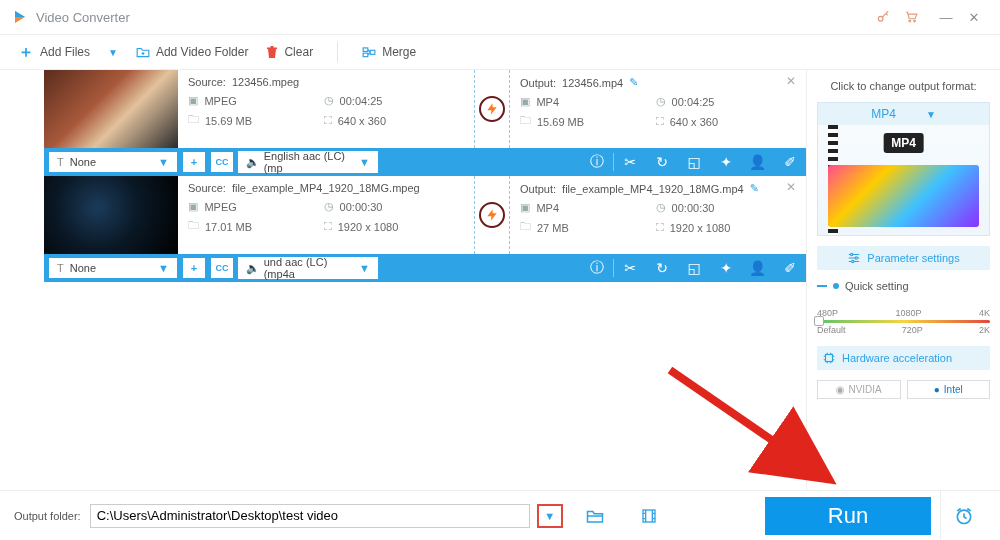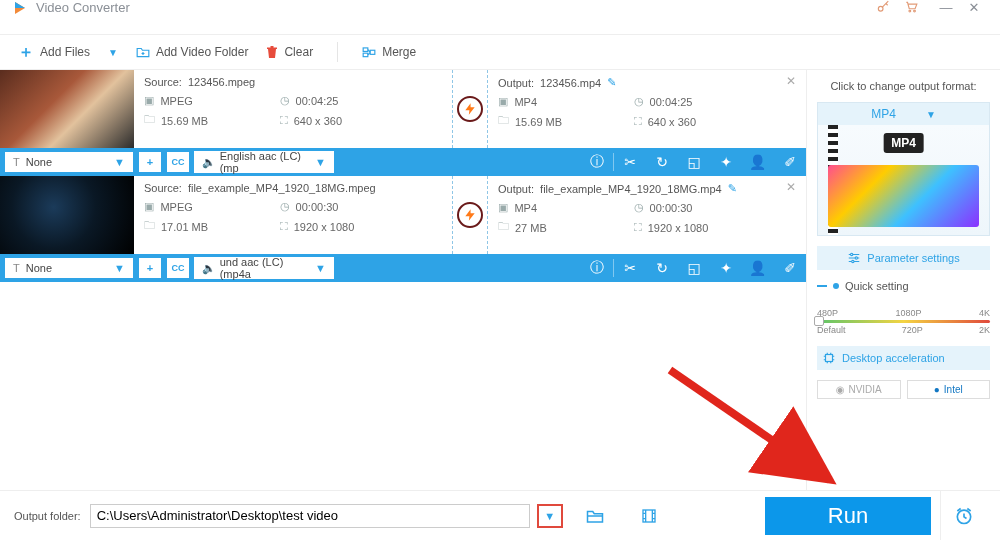--- a/index.html
+++ b/index.html
@@ -1,38 +1,38 @@
 <!DOCTYPE html>
 <html><head>
 <meta charset="utf-8">
 <style>
 * { margin: 0; padding: 0; box-sizing: border-box; font-family: "Segoe UI", Arial, sans-serif; }
 body { background: #fff; width: 1000px; height: 540px; overflow: hidden; position: relative; }
 .window { width: 100%; height: 100%; display: flex; flex-direction: column; box-shadow: 0 2px 12px rgba(0,0,0,0.15); }
 
 
-.titlebar { display: flex; align-items: flex-start; height: 34px; padding: 0 12px; color: #8a8f96; font-size: 13px; }
+.titlebar { display: flex; align-items: center; height: 34px; padding: 0 12px; color: #8a8f96; font-size: 13px; }
 .titlebar .logo { margin-right: 8px; }
 .titlebar .spacer { flex: 1; }
 .titlebar .tb-icon { color: #e29b77; margin-right: 14px; cursor: pointer; }
 .titlebar .win-btn { width: 28px; text-align: center; color: #8a8f96; cursor: pointer; font-size: 13px; }
 
 
 .toolbar { display: flex; align-items: center; height: 36px; padding: 0 18px; border-top: 1px solid #eee; border-bottom: 1px solid #eee; font-size: 12px; color: #555; gap: 18px; }
 .toolbar .tbtn { display: flex; align-items: center; gap: 6px; cursor: pointer; }
 .toolbar .drop-tri { color: #2ea3e6; font-size: 10px; cursor: pointer; }
 .toolbar .blue { color: #2ea3e6; font-weight: bold; }
 .toolbar .red { color: #e74c3c; }
 .toolbar .sep { width: 1px; height: 20px; background: #e5e5e5; margin: 0 6px; }
 
 
 .main { flex: 1; display: flex; overflow: hidden; }
 .list { flex: 1; display: flex; flex-direction: column; overflow-y: auto; }
 
-.file-row { display: flex; flex-direction: column; }
+.file-row { display: flex; flex-direction: column; margin-left: 44px; }
 .file-top { display: flex; position: relative; }
 .thumb { width: 134px; height: 78px; background: #111; }
 .thumb.one { background: linear-gradient(135deg,#5a2d1e 0%,#a8583a 40%,#e2c29d 60%,#2b2b2b 100%); }
 .thumb.two { background: radial-gradient(circle at 40% 40%, #1b3b5a 0%, #0a1825 45%, #000 100%); }
 .info-block { flex: 1; padding: 6px 10px; }
 .source-line, .output-line { font-size: 11px; color: #555; display: flex; align-items: center; gap: 6px; margin-bottom: 6px; }
 .output-line .pen { color: #2ea3e6; cursor: pointer; }
 .meta-row { display: flex; gap: 40px; font-size: 11px; color: #666; margin-bottom: 4px; }
 .meta-row .meta { display: flex; align-items: center; gap: 6px; min-width: 96px; }
 .mini-ico { color: #9aa; font-size: 11px; }
@@ -386,21 +386,21 @@
             <span>2K</span>
           </div>
       </div>
       <div class="hw-row">
         <span>
           <svg width="14" height="14" viewBox="0 0 24 24" fill="none" stroke="currentColor" stroke-width="2">
               <rect x="6" y="6" width="12" height="12"></rect>
               <path d="M9 3v3M15 3v3M9 18v3M15 18v3M3 9h3M3 15h3M18 9h3M18 15h3"></path>
             </svg>
         </span>
-        <span>Desktop acceleration</span>
+        <span>Hardware acceleration</span>
       </div>
       <div class="chip-row">
         <div class="chip">
             <span>◉</span>
             <span>NVIDIA</span>
           </div>
         <div class="chip intel">
             <span>●</span>
             <span>Intel</span>
           </div>

